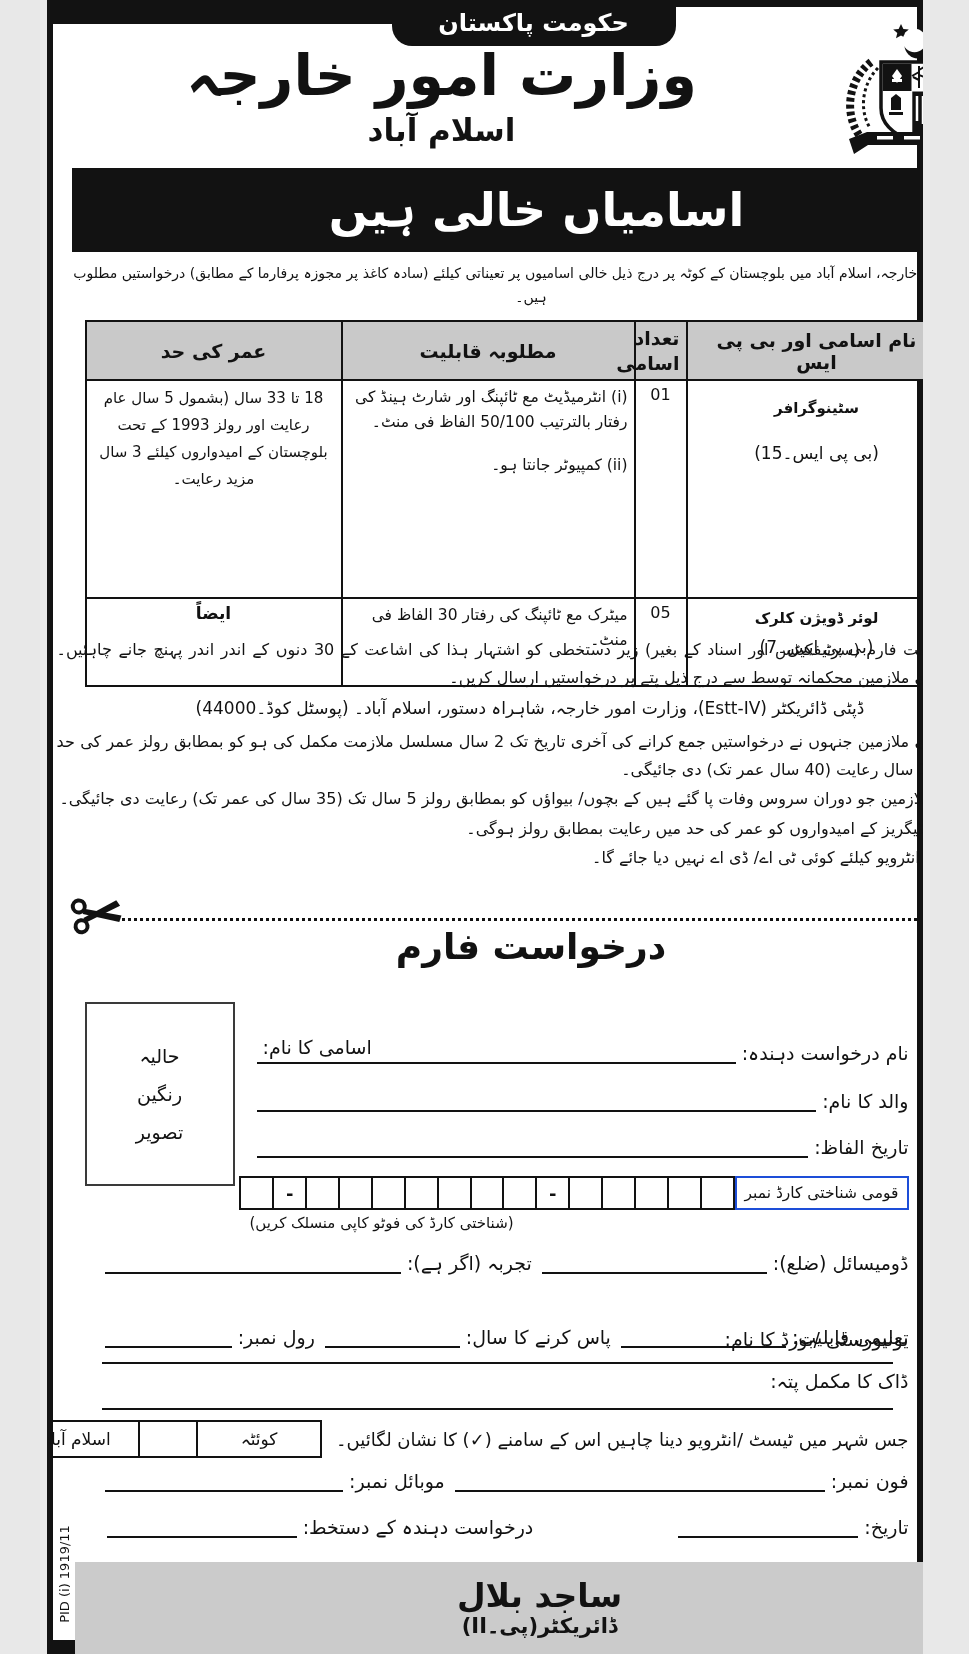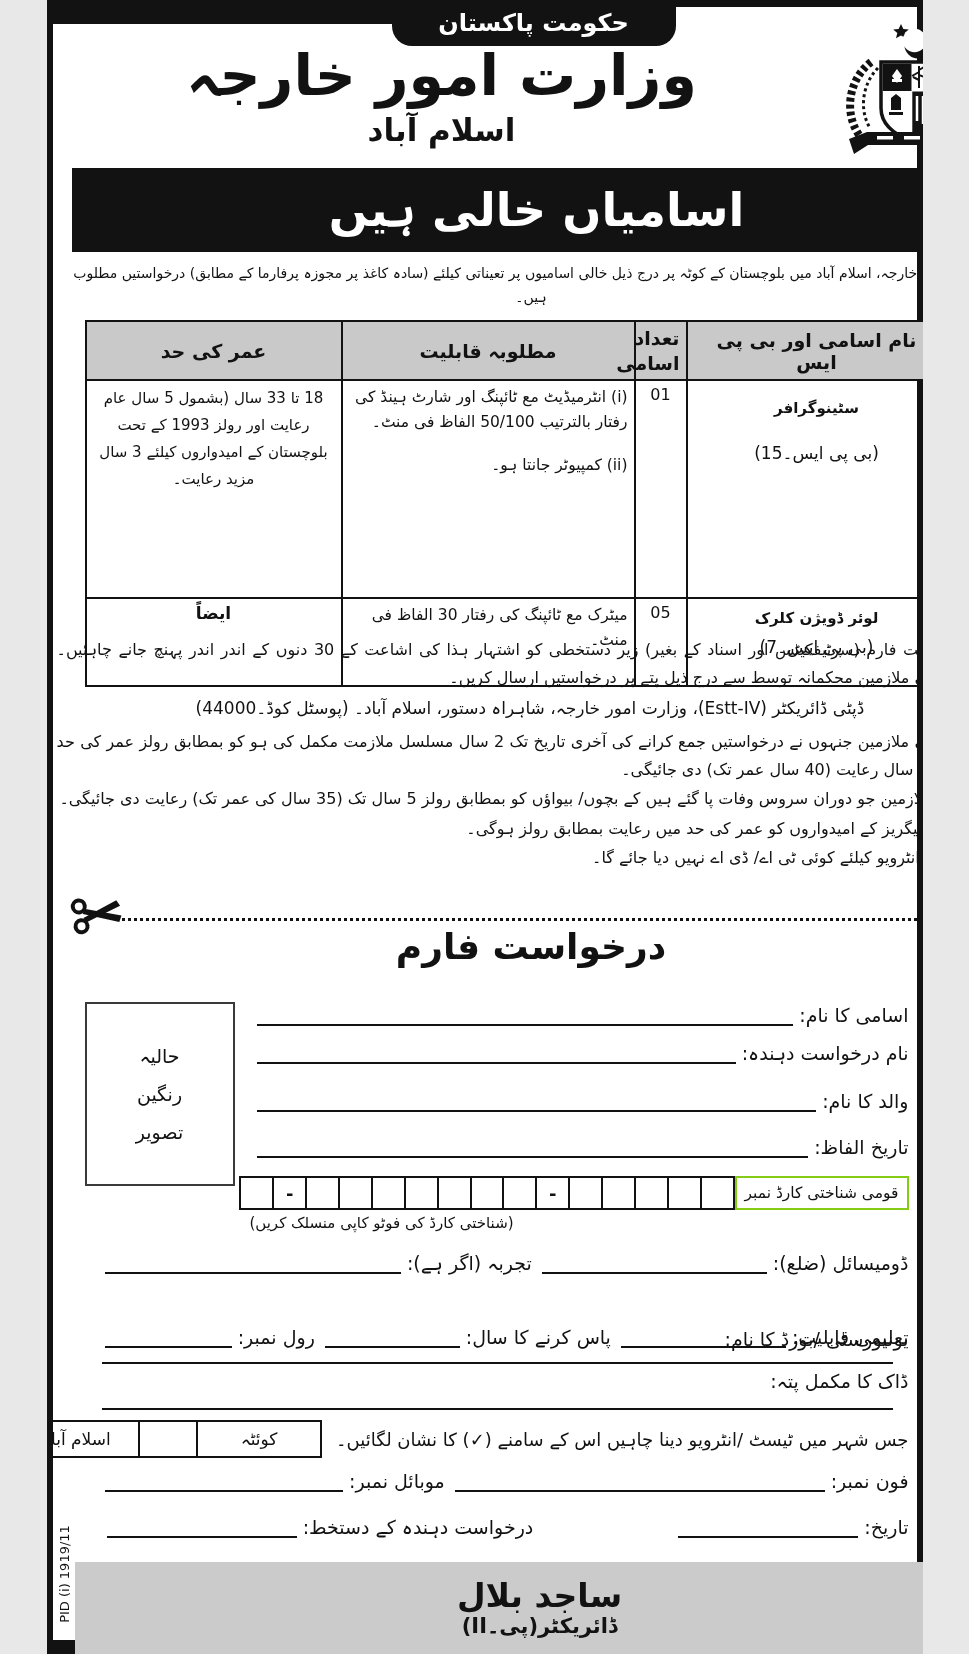--- a/index.html
+++ b/index.html
@@ -49,21 +49,21 @@
   .form-title{left:0;top:926px;width:969px;text-align:center;font-size:36px;font-weight:bold;direction:rtl;}
   .photo-box{left:38px;top:1002px;width:146px;height:180px;border:2px solid #3a3a3a;
              display:flex;flex-direction:column;align-items:center;justify-content:center;
              font-size:19px;line-height:2.0;direction:rtl;}
   .frow{position:absolute;direction:rtl;display:flex;align-items:flex-end;font-size:19px;}
   .frow .lbl{white-space:nowrap;padding-left:6px;}
   .uline{border-bottom:2px solid #121212;height:24px;}
   .grow{flex:1;}
   
   .cnic-row{left:195px;top:1176px;right:14px;display:flex;direction:rtl;align-items:stretch;height:34px;}
-  .cnic-label{border:2px solid #84cc16;font-size:15.5px;display:flex;align-items:center;justify-content:center;
+  .cnic-label{border:2px solid #1d4ed8;font-size:15.5px;display:flex;align-items:center;justify-content:center;
               padding:0 8px;white-space:nowrap;}
   .cnic-cell{border:2px solid #121212;margin-left:-2px;flex:1;display:flex;align-items:center;justify-content:center;
              font-size:18px;font-weight:bold;}
   .cnic-note{left:195px;top:1214px;width:280px;direction:rtl;text-align:center;font-size:15px;}
   
   .city-row{left:60px;top:1420px;right:14px;display:flex;direction:rtl;align-items:center;font-size:18px;}
   .city-strip{display:flex;direction:rtl;height:38px;margin-right:14px;}
   .city-cell{border:2px solid #121212;margin-left:-2px;display:flex;align-items:center;justify-content:center;font-size:17px;}
   .city-name{width:122px;}
   .city-check{width:56px;}
@@ -208,21 +208,21 @@
   <div class="abs cutline"></div>
 
   <div class="abs photo-box">
     <span>حالیہ</span>
     <span>رنگین</span>
     <span>تصویر</span>
   </div>
 
   <div class="abs form-title">درخواست فارم</div>
 
-  <div class="frow" style="top:1000px;left:210px;right:14px;">
+  <div class="frow" style="top:1036px;left:210px;right:14px;flex-direction:column;">
     <span class="lbl">اسامی کا نام:</span>
     <span class="uline grow"></span>
   </div>
   <div class="frow" style="top:1038px;left:210px;right:14px;">
     <span class="lbl">نام درخواست دہندہ:</span>
     <span class="uline grow"></span>
   </div>
   <div class="frow" style="top:1086px;left:210px;right:14px;">
     <span class="lbl">والد کا نام:</span>
     <span class="uline grow"></span>

